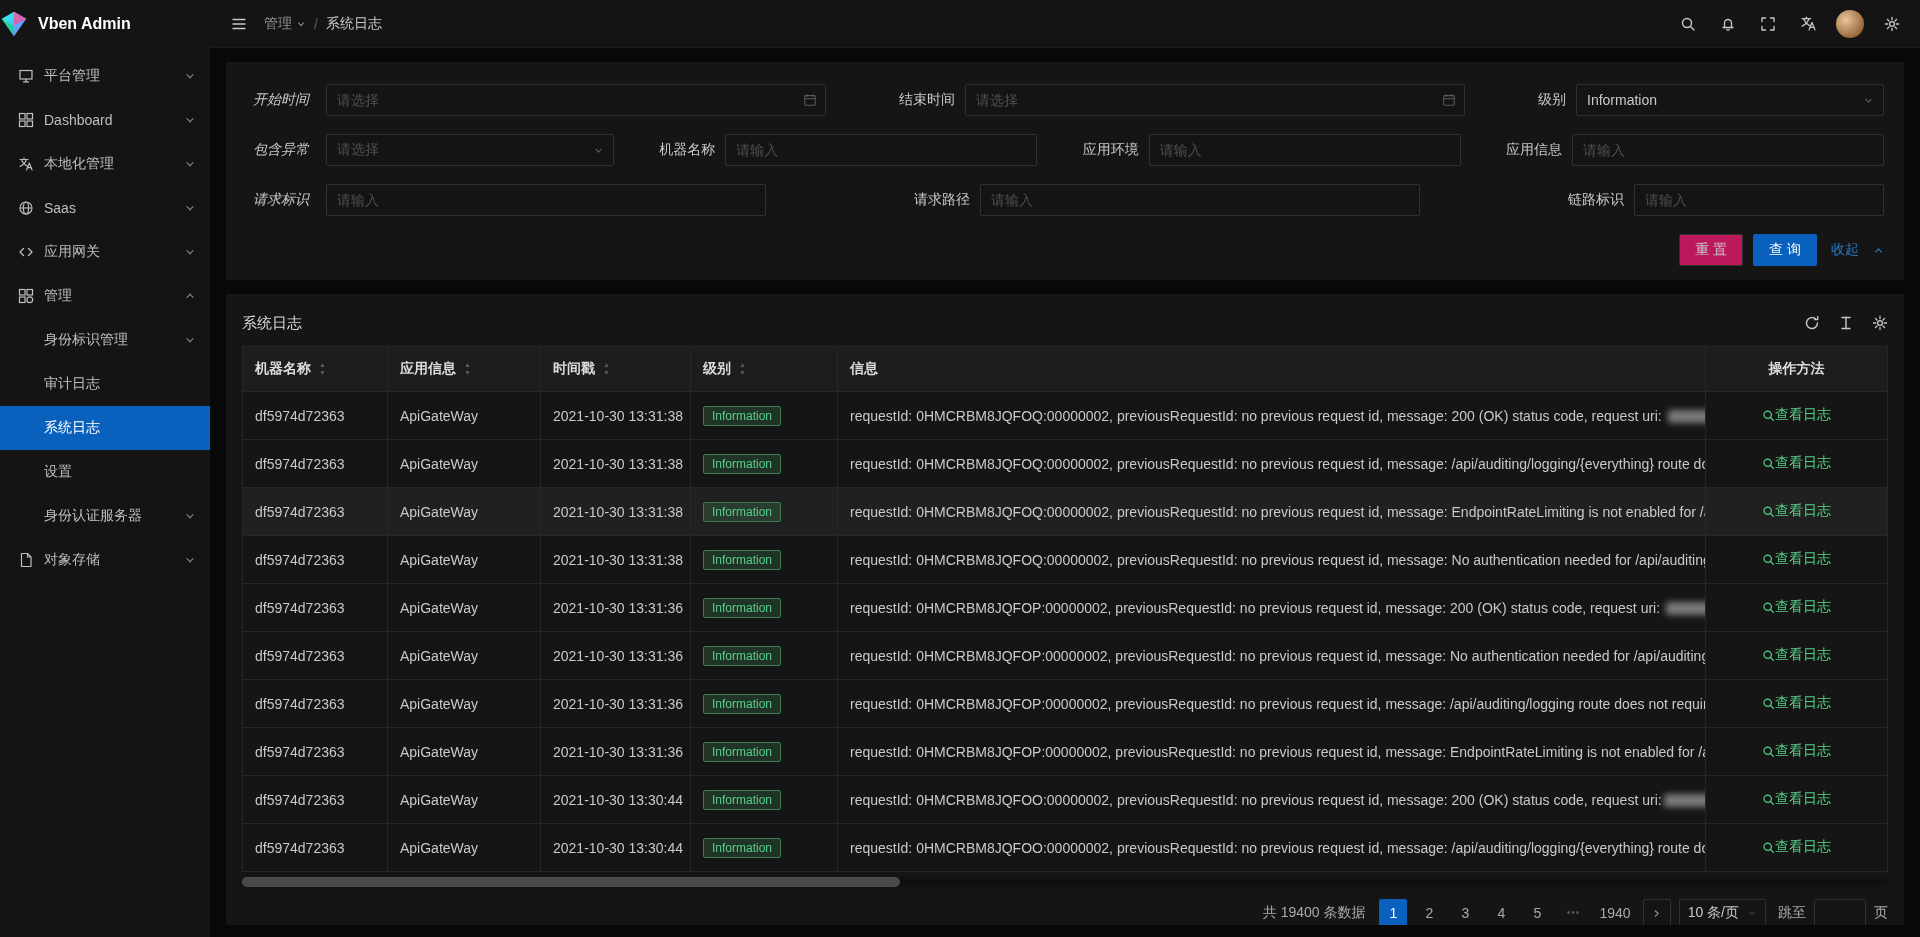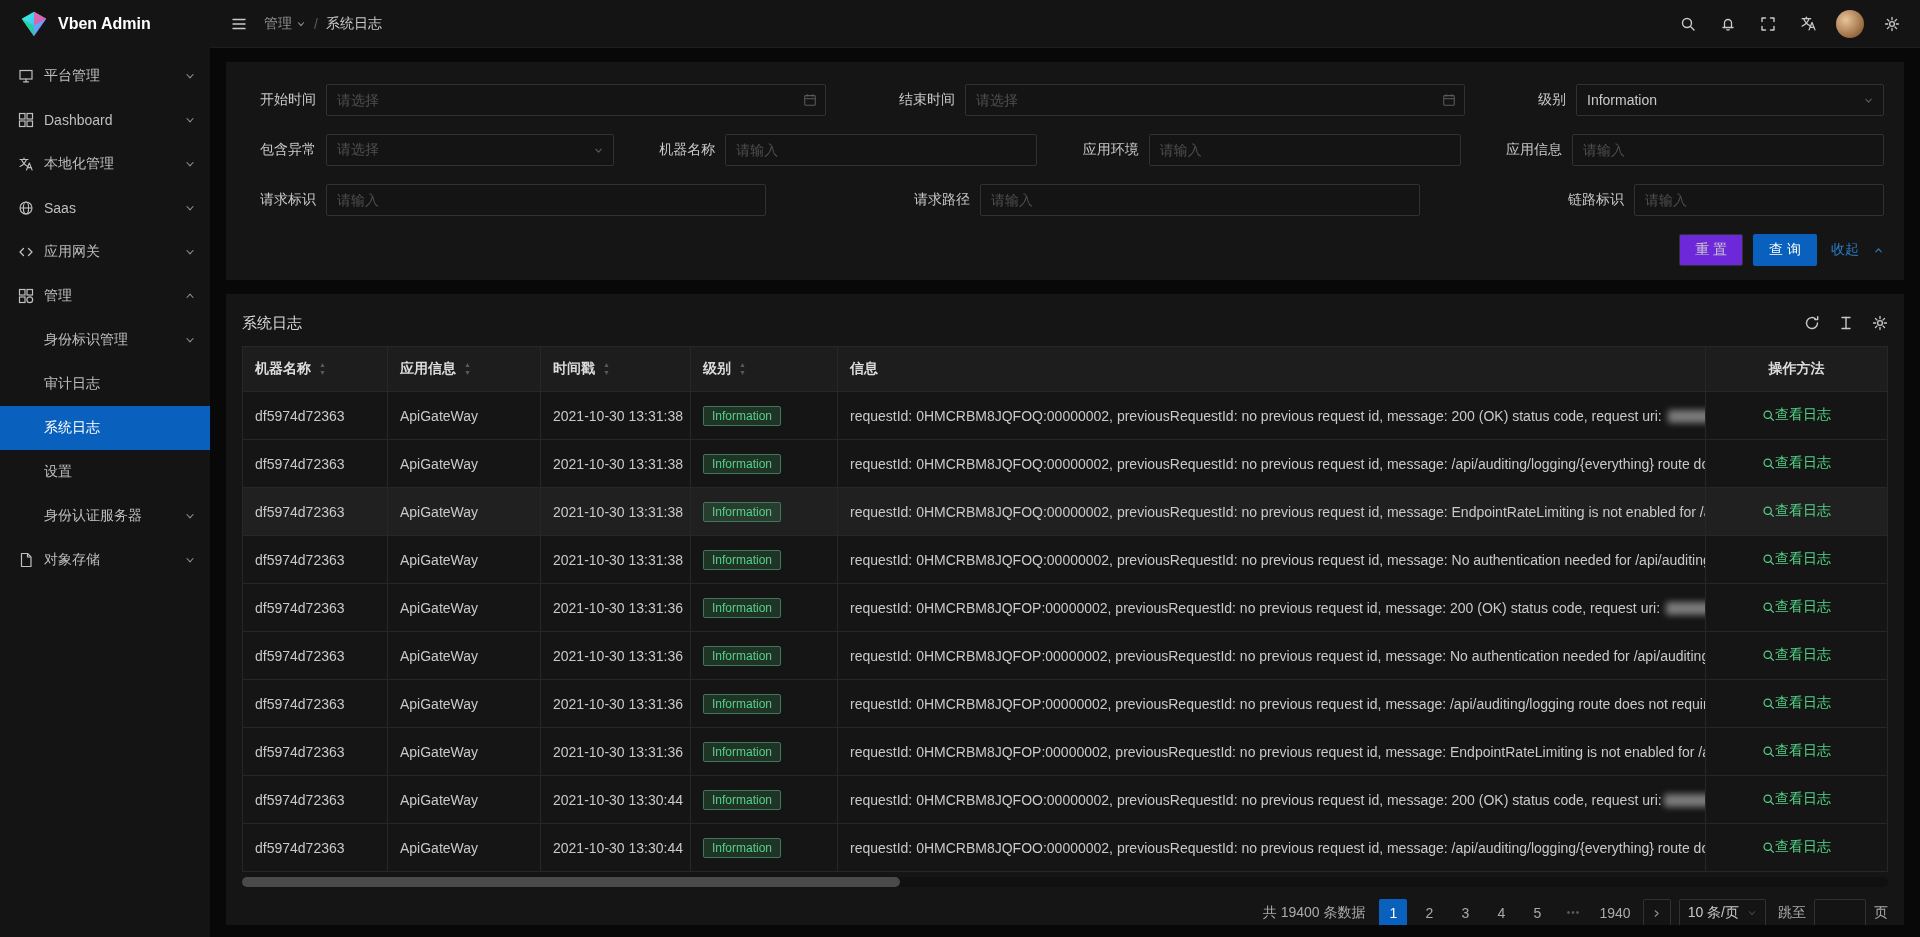--- a/index.html
+++ b/index.html
@@ -5,21 +5,21 @@
   * { margin:0; padding:0; box-sizing:border-box; }
   html,body { width:1920px; height:937px; overflow:hidden; }
   body {
     font-family:"Liberation Sans","DejaVu Sans",sans-serif;
     font-size:14px; background:#080808; color:#c9c9c9;
   }
   svg { display:block; }
 
   
   .sidebar { position:fixed; left:0; top:0; bottom:0; width:210px; background:#141414; z-index:10; }
-  .logo { height:48px; display:flex; align-items:center; gap:10px; padding:0 20px; cursor:pointer; }
+  .logo { height:48px; display:flex; align-items:center; gap:10px; padding:0 0; cursor:pointer; }
   .logo-title { color:#ffffff; font-size:16px; font-weight:700; white-space:nowrap; }
   .menu { padding-top:6px; }
   .menu-item { height:44px; display:flex; align-items:center; gap:10px; padding:0 14px 0 18px; color:#bfbfbf; cursor:pointer; font-size:14px; }
   .menu-item .mi-icon { width:16px; height:16px; flex:none; color:#bfbfbf; }
   .menu-item .mi-label { flex:1; white-space:nowrap; overflow:hidden; }
   .menu-item .mi-chevron { width:12px; height:12px; color:#8c8c8c; flex:none; }
   .menu-item .mi-chevron svg { width:12px; height:12px; }
   .menu-item .mi-chevron.open svg { transform:rotate(180deg); }
   .menu-item.child { padding-left:44px; }
   .menu-item.active { background:#0960bd; color:#fff; }
@@ -40,39 +40,39 @@
 
   
   .content { position:absolute; left:210px; top:48px; right:0; bottom:0; padding:14px 16px 12px; display:flex; flex-direction:column; gap:14px; overflow:hidden; }
   .panel { background:#151515; }
 
   
   .search-panel { padding:22px 20px 14px; flex:none; }
   .s-row { display:flex; justify-content:space-between; align-items:center; margin-bottom:18px; }
   .s-field { display:flex; align-items:center; }
   .s-label { padding-right:10px; white-space:nowrap; color:#c9c9c9; }
-  .lbl-first { min-width:80px; text-align:right; }
+  .lbl-first { min-width:80px; text-align:center;font-style:italic; }
   input.ctl-input { height:32px; border:1px solid #313131; border-radius:2px; background:#141414; color:#c9c9c9; padding:0 10px; font:inherit; font-size:14px; outline:none; }
   input.ctl-input::placeholder { color:#4f4f4f; }
   .date-wrap { position:relative; display:flex; align-items:center; }
   .date-wrap input { width:100%; padding-right:32px; }
   .date-icon { position:absolute; right:9px; color:#5a5a5a; pointer-events:none; }
   .select { position:relative; display:flex; align-items:center; height:32px; border:1px solid #313131; border-radius:2px; background:#141414; padding:0 28px 0 10px; cursor:pointer; }
   .sel-caret { position:absolute; right:9px; color:#5a5a5a; }
   .sel-placeholder { color:#4f4f4f; }
   .sel-value { color:#c9c9c9; }
   .w-date { width:500px; }
   .w-level { width:308px; }
   .w-exc { width:288px; }
   .w-md { width:312px; }
   .w-lg { width:440px; }
   .w-sm { width:250px; }
   .s-actions { display:flex; justify-content:flex-end; align-items:center; gap:10px; margin-top:2px; }
   .btn { height:32px; padding:0 15px; border-radius:2px; font-size:14px; display:inline-flex; align-items:center; cursor:pointer; border:1px solid transparent; }
-  .btn-default { background:#6d28d9; border-color:#313131; color:#c9c9c9;text-align:center; }
+  .btn-default { background:#be185d; border-color:#313131; color:#c9c9c9;text-align:center; }
   .btn-primary { background:#0960bd; color:#fff; }
   .collapse-link { color:#2a7dc9; display:inline-flex; align-items:center; gap:14px; cursor:pointer; margin-left:4px; }
   .collapse-link .cl-caret svg { transform:rotate(180deg); }
 
   
   .table-panel { flex:1; padding:12px 16px 10px; display:flex; flex-direction:column; overflow:hidden; }
   .tp-header { display:flex; align-items:center; height:34px; flex:none; }
   .tp-title { font-size:15px; color:#d9d9d9; }
   .tp-tools { margin-left:auto; display:flex; align-items:center; gap:18px; color:#c9c9c9; }
   .tool { cursor:pointer; }

